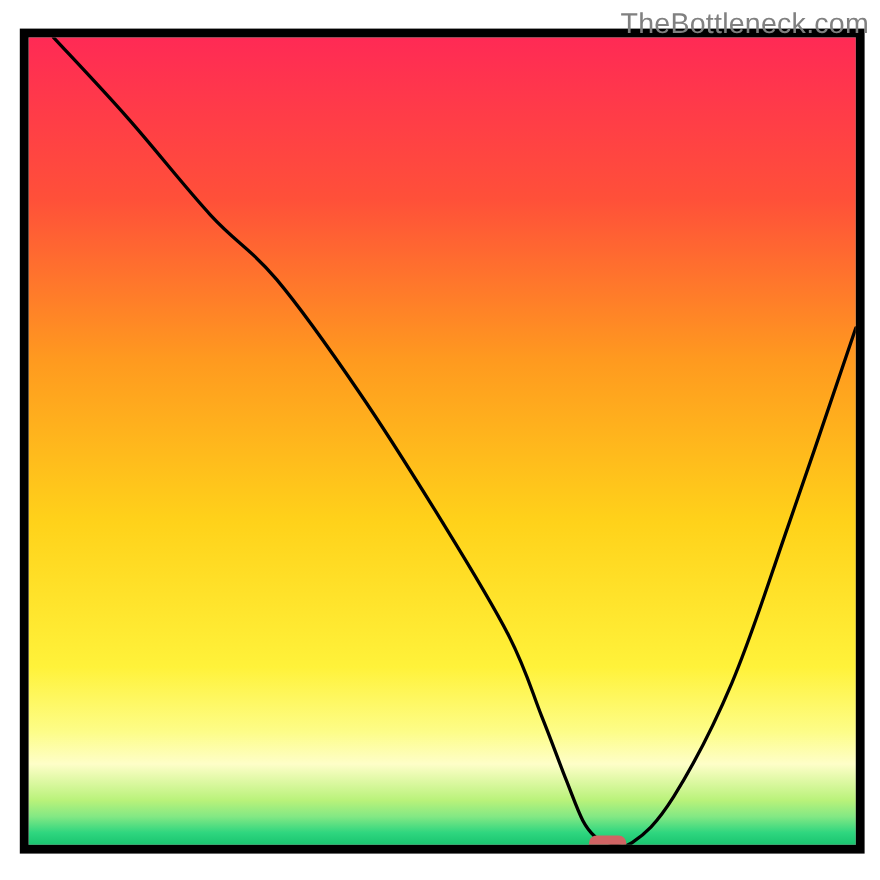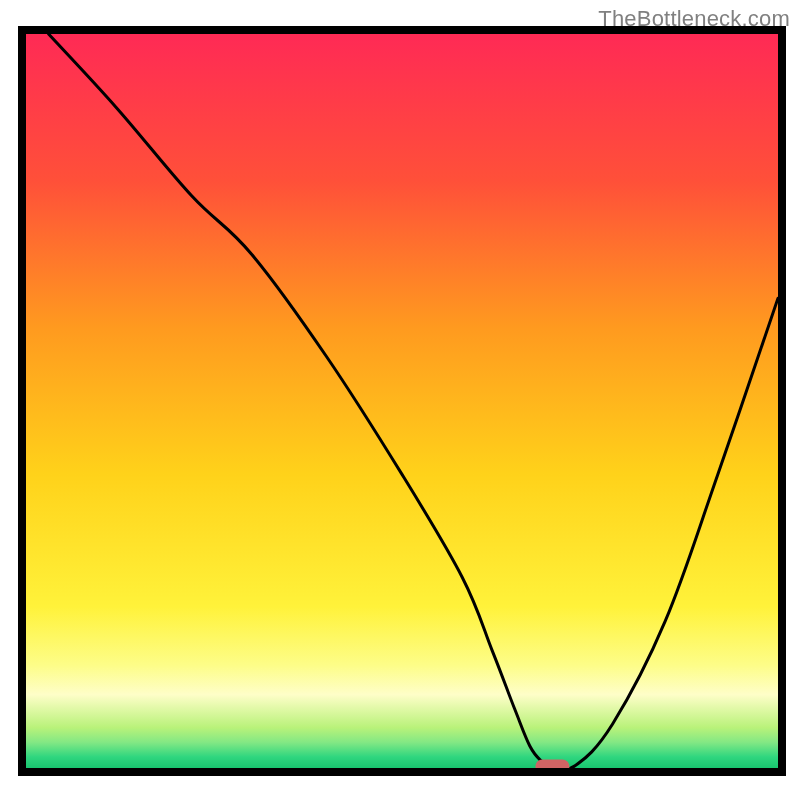--- a/index.html
+++ b/index.html
@@ -13,21 +13,21 @@
   }
   .stage {
     position: relative;
     width: 800px;
     height: 800px;
   }
   .watermark {
     position: absolute;
     top: 6px;
     right: 10px;
-    font-size: 22px;
+    font-size: 26px;
     color: #808080;
     letter-spacing: 0.2px;
     font-weight: 500;
   }
   svg {
     display: block;
   }
 </style>
 </head>
 <body>

